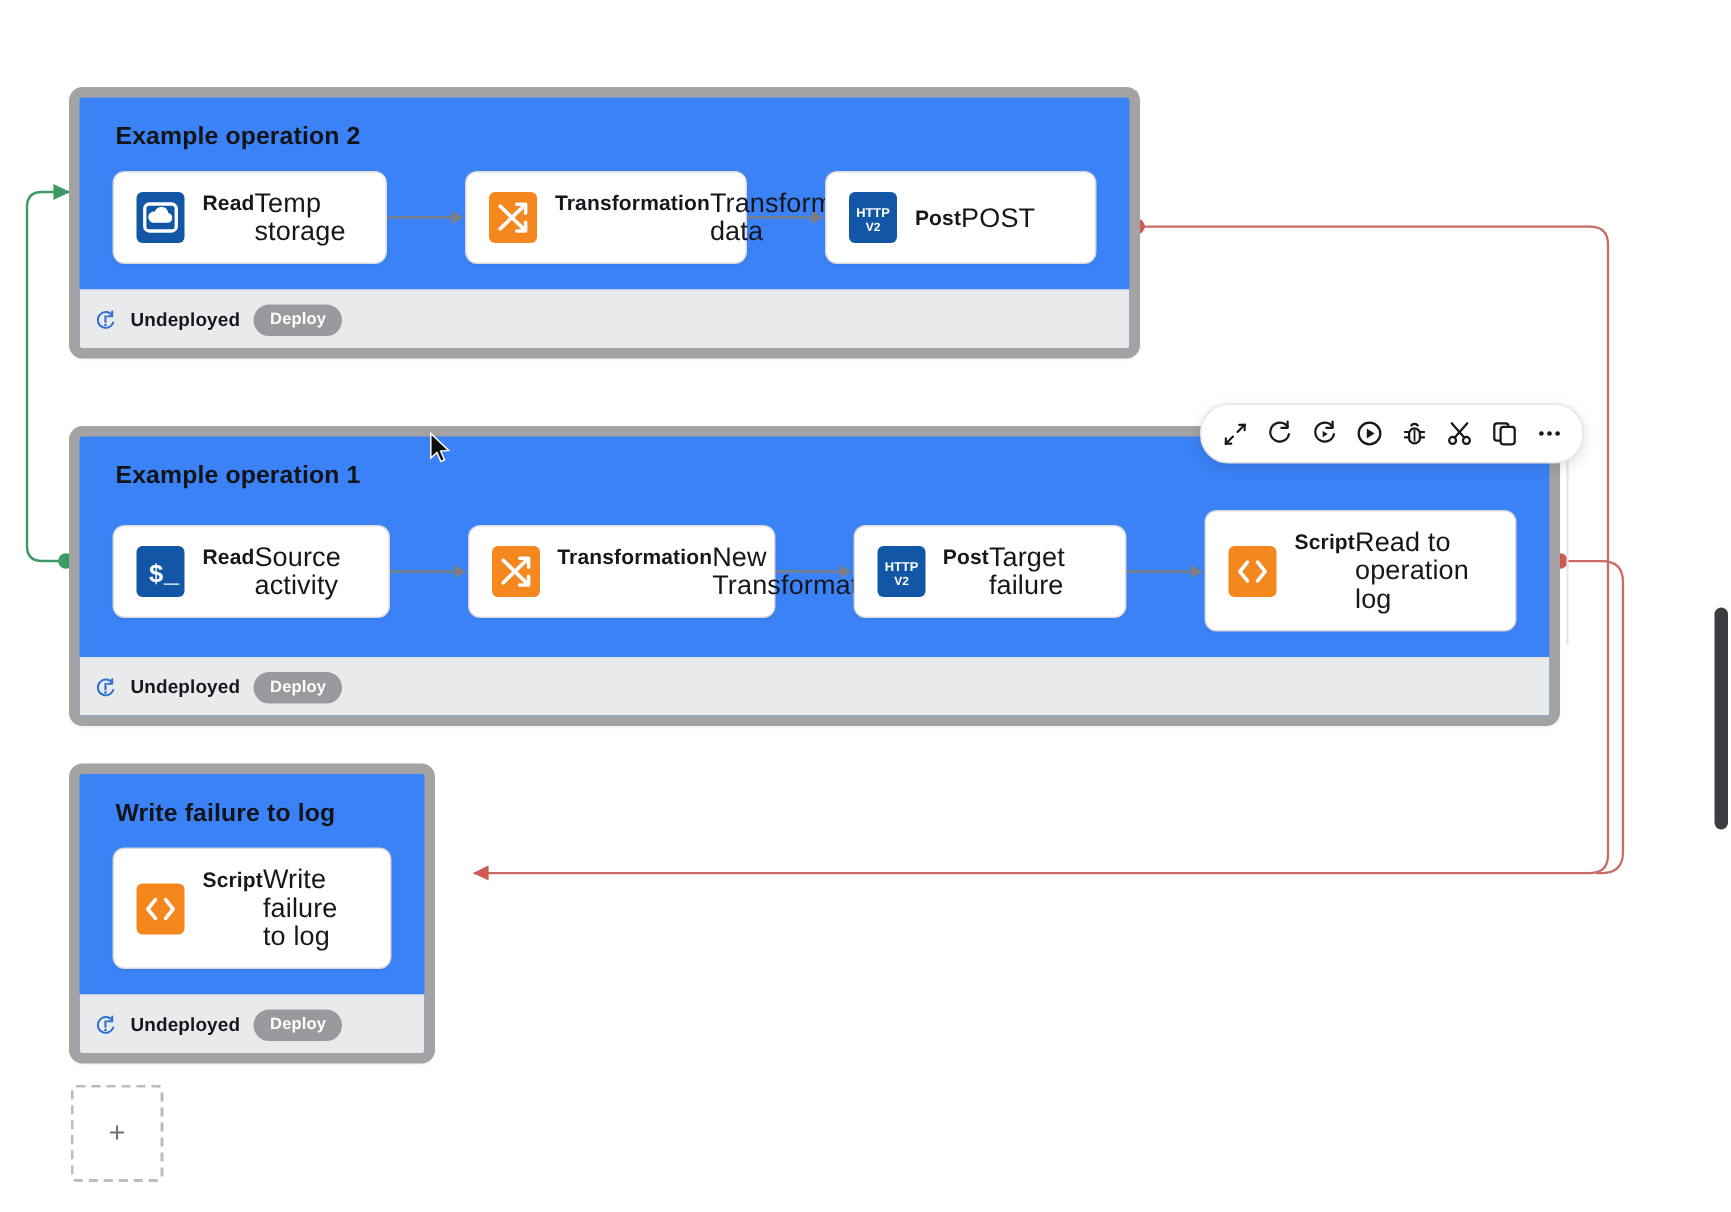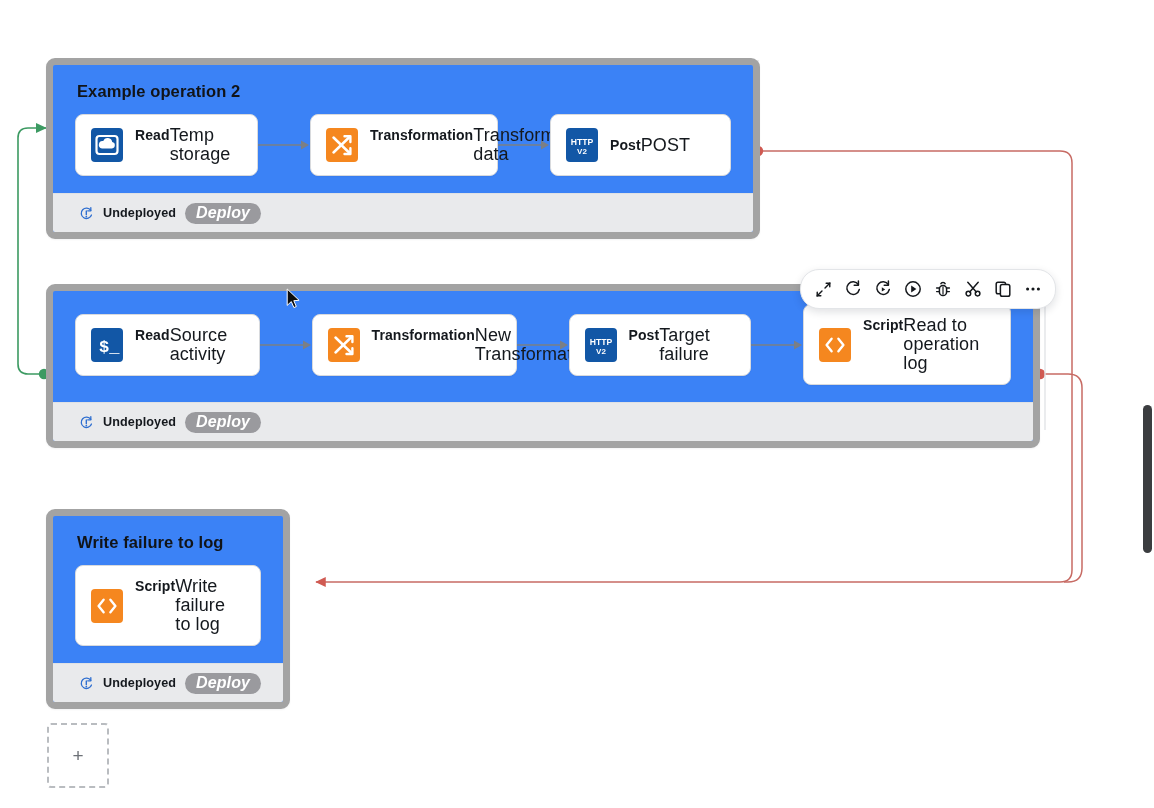--- a/index.html
+++ b/index.html
@@ -42,41 +42,40 @@
     display: flex;
     align-items: center;
     padding: 13px 22px 17px 22px;
   }
   .op-footer {
     background: #e9eaec;
     border-top: 1px solid #dfe1e4;
     height: 39px;
     display: flex;
     align-items: center;
-    padding-left: 26px;
+    padding-left: 10px;
     gap: 9px;
   }
   .status-label {
     font-size: 12.6px;
     font-weight: bold;
     color: #14181d;
     letter-spacing: .1px;
   }
   .deploy-btn {
     background: #9a9a9e;
     color: #ffffff;
-    font-size: 16px;
+    font-size: 11px;
     font-weight: bold;
     border: none;
     border-radius: 11px;
     padding: 3px 11px 4px 11px;
     line-height: 14px;
     cursor: pointer;
     letter-spacing: .1px;
-    font-style: italic;
   }
   .status-icon { width: 15px; height: 15px; display:block; }
 
   
   .step {
     display: flex;
     align-items: center;
     gap: 11px;
     background: #ffffff;
     border: 1px solid #d8dadd;
@@ -296,20 +295,21 @@
     <button class="tb-btn">
       <svg width="20" height="20" viewBox="0 0 20 20">
         <circle cx="4.6" cy="10" r="1.55" fill="#15181c"></circle>
         <circle cx="10" cy="10" r="1.55" fill="#15181c"></circle>
         <circle cx="15.4" cy="10" r="1.55" fill="#15181c"></circle>
       </svg>
     </button>
   </div>
 
   <div class="op-panel" style="left:46px; top:284px; width:994px;">
+    <div class="op-title">Example operation 1</div>
     <div class="op-body">
 
       <div class="step" style="width:188px;">
         <svg class="step-icon" viewBox="0 0 34 36">
           <rect x="1" y="1" width="32" height="34" rx="4" fill="#1257a6"></rect>
           <text x="9" y="25" fill="#ffffff" font-family="Liberation Mono, monospace" font-size="17" font-weight="bold">$_</text>
         </svg>
         <div class="step-text">
           <div class="step-kind">Read</div>
           <div class="step-name">Source activity</div>

